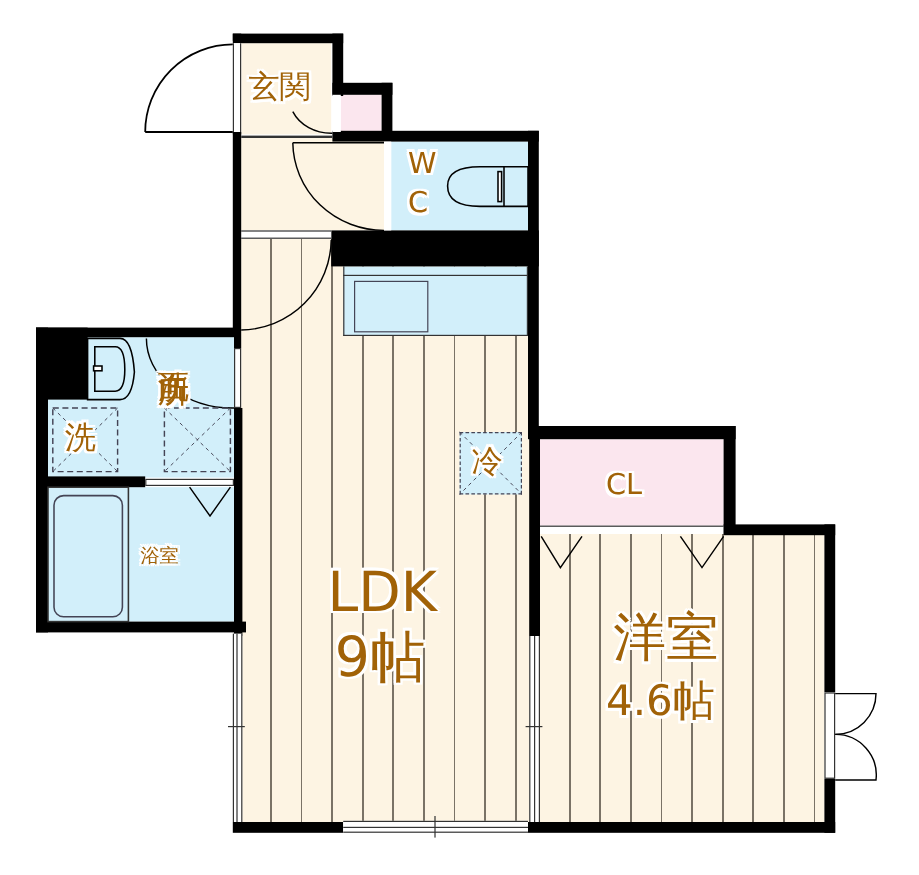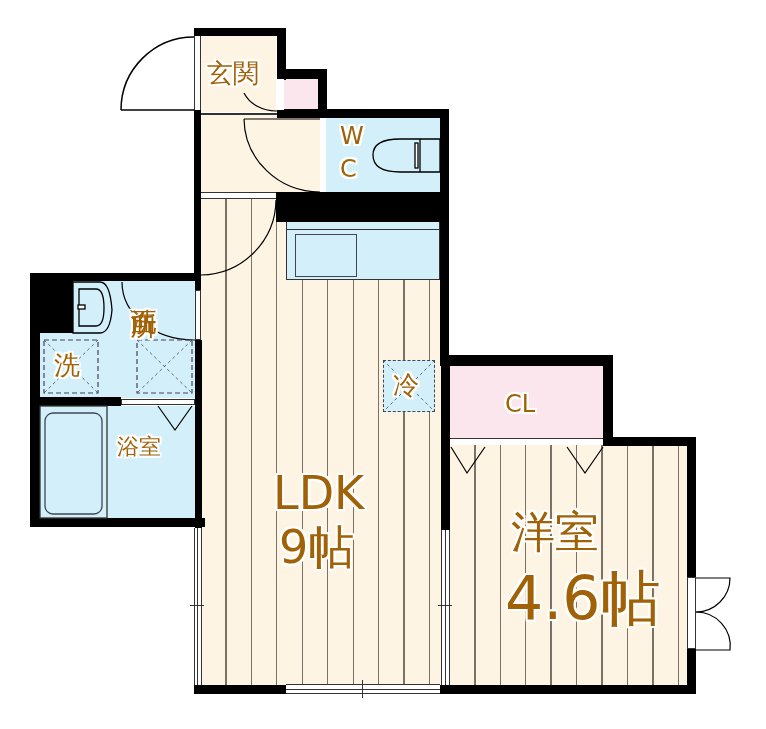--- a/index.html
+++ b/index.html
@@ -170,23 +170,23 @@
 
 <div class="label" style="left:207px;top:60px;font-size:26px;">玄関</div>
 
 <div class="label" style="left:340px;top:124px;font-size:24px;">W</div>
 <div class="label" style="left:340px;top:157px;font-size:24px;">C</div>
 
 <div class="label vlabel" style="left:130px;top:288px;font-size:26px;line-height:28px;">洗面所</div>
 
 <div class="label" style="left:54px;top:352px;font-size:26px;">洗</div>
 
-<div class="label" style="left:117px;top:436px;font-size:22px;">浴室</div>
+<div class="label" style="left:117px;top:456px;font-size:16px;font-family:Liberation Mono, monospace;">浴室</div>
 
 <div class="label" style="left:393px;top:372px;font-size:26px;">冷</div>
 
 <div class="label" style="left:273px;top:470px;font-size:46px;">LDK</div>
 <div class="label" style="left:279px;top:524px;font-size:46px;">9帖</div>
 
 <div class="label" style="left:505px;top:392px;font-size:24px;">CL</div>
 
 <div class="label" style="left:511px;top:510px;font-size:44px;">洋室</div>
-<div class="label" style="left:505px;top:568px;font-size:60px;">4.6帖</div>
+<div class="label" style="left:505px;top:568px;font-size:35px;">4.6帖</div>
 
 </body></html>

